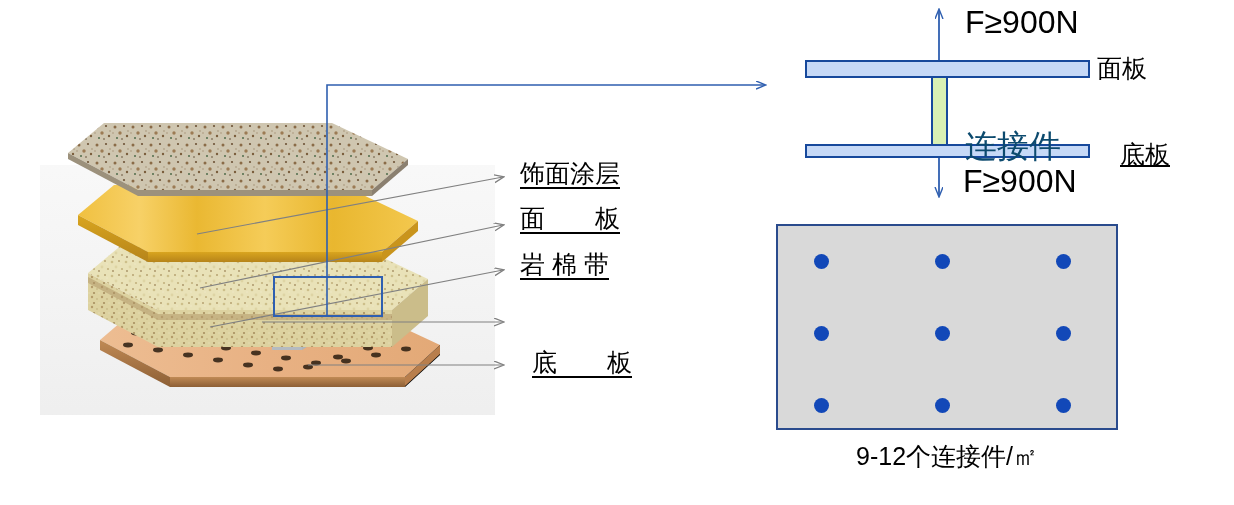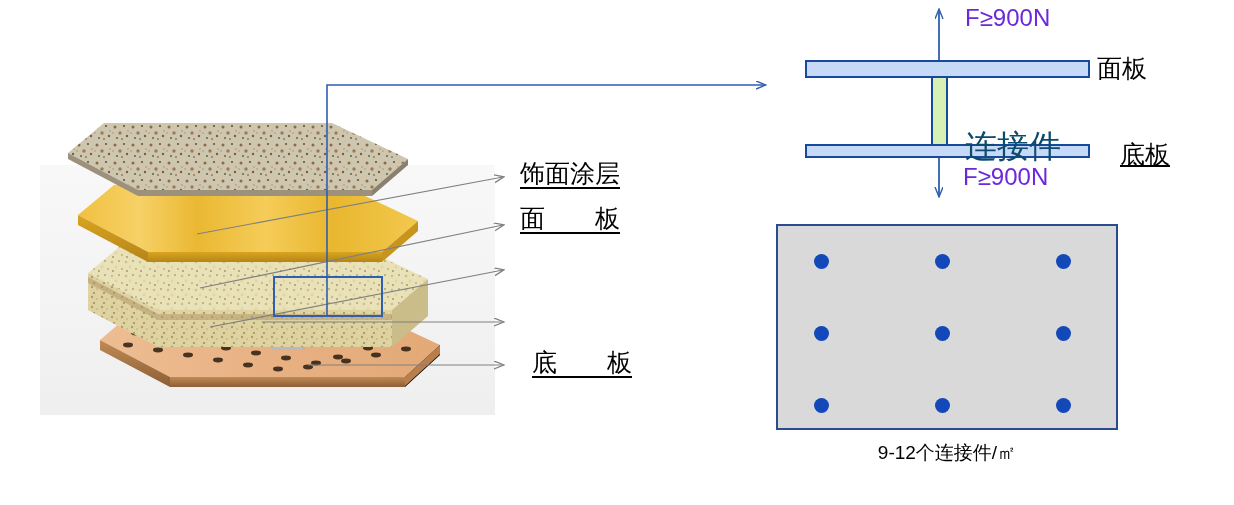--- a/index.html
+++ b/index.html
@@ -44,22 +44,22 @@
     background: #c6d9f7;
     border: 2px solid #17499c;
   }
   .connector-bar {
     position: absolute;
     background: #d9f0b4;
     border: 2px solid #17499c;
   }
   .force-text {
     position: absolute;
-    font-size: 24px;
-    color: #6d28d9;
+    font-size: 32px;
+    color: #000000;
     white-space: nowrap;
   }
   .side-text {
     position: absolute;
     font-size: 25px;
     color: #000;
     white-space: nowrap;
     text-align: center;
   }
   .mid-text {
@@ -82,21 +82,21 @@
     position: absolute;
     width: 15px; height: 15px;
     border-radius: 50%;
     background: #1248b8;
   }
   #grid-caption {
     position: absolute;
     left: 776px; top: 440px;
     width: 342px;
     text-align: center;
-    font-size: 19px;
+    font-size: 25px;
     color: #000;
     white-space: nowrap;
   }
 </style>
 </head>
 <body>
 
 <div id="stage">
 
   <div id="exploded">
@@ -236,20 +236,21 @@
         <polygon points="28,48 64,18 292,18 368,54 332,85 98,85" fill="url(#speckle)"></polygon>
         <polygon points="28,48 98,85 98,91 28,54" fill="#9c917c"></polygon>
         <polygon points="98,85 332,85 332,91 98,91" fill="#9c917c"></polygon>
         <polygon points="332,85 368,54 368,60 332,91" fill="#8b8070"></polygon>
       </g>
     </svg>
   </div>
 
   <div class="layer-label" style="left:520px; top:205px;">面　　板</div>
   <div class="layer-label" style="left:520px; top:160px;">饰面涂层</div>
+  <div class="layer-label" style="left:520px; top:251px;">岩 棉 带</div>
   <div class="layer-label" style="left:532px; top:349px;">底　　板</div>
 
   <svg id="leaders" viewBox="0 0 1234 505" xmlns="http://www.w3.org/2000/svg">
     <defs>
       <marker id="arrowGray" markerWidth="11" markerHeight="11" refX="9" refY="4" orient="auto" markerUnits="userSpaceOnUse">
         <path d="M0,0 L10,4 L0,8" fill="none" stroke="#808080" stroke-width="1.3"></path>
       </marker>
       <marker id="arrowBlue" markerWidth="11" markerHeight="11" refX="9" refY="4" orient="auto" markerUnits="userSpaceOnUse">
         <path d="M0,0 L10,4 L0,8" fill="none" stroke="#2f5fb0" stroke-width="1.4"></path>
       </marker>

